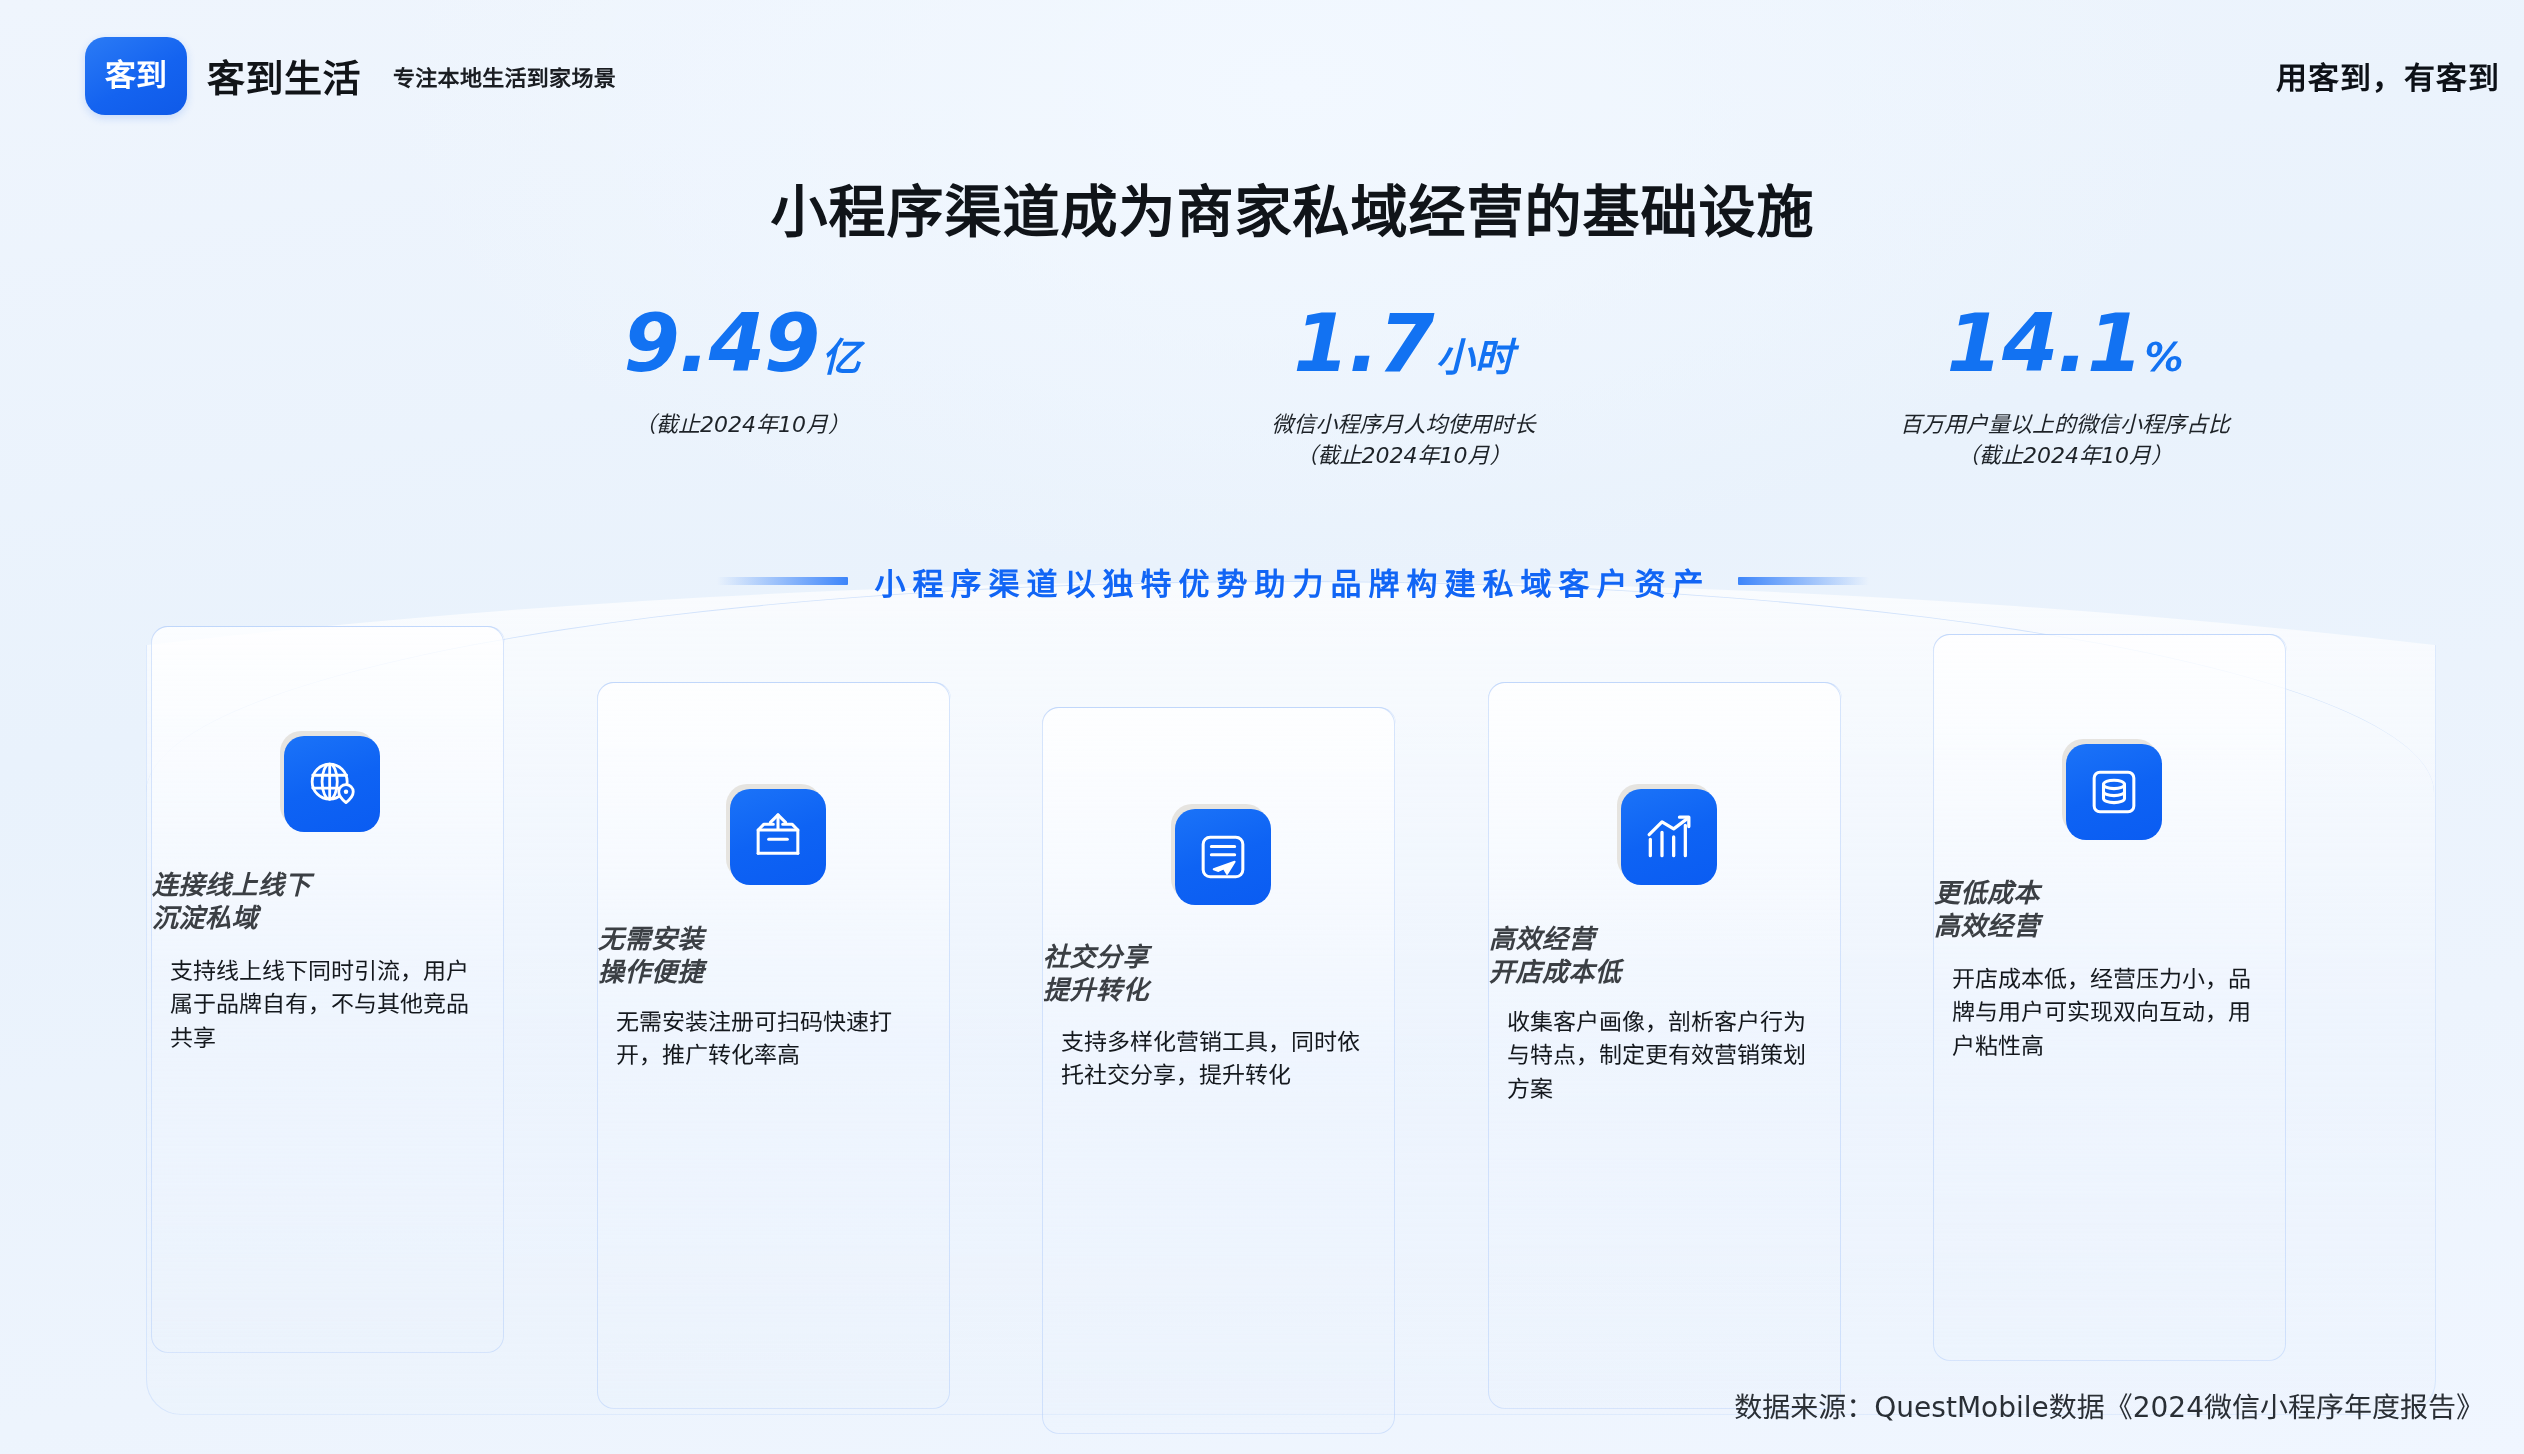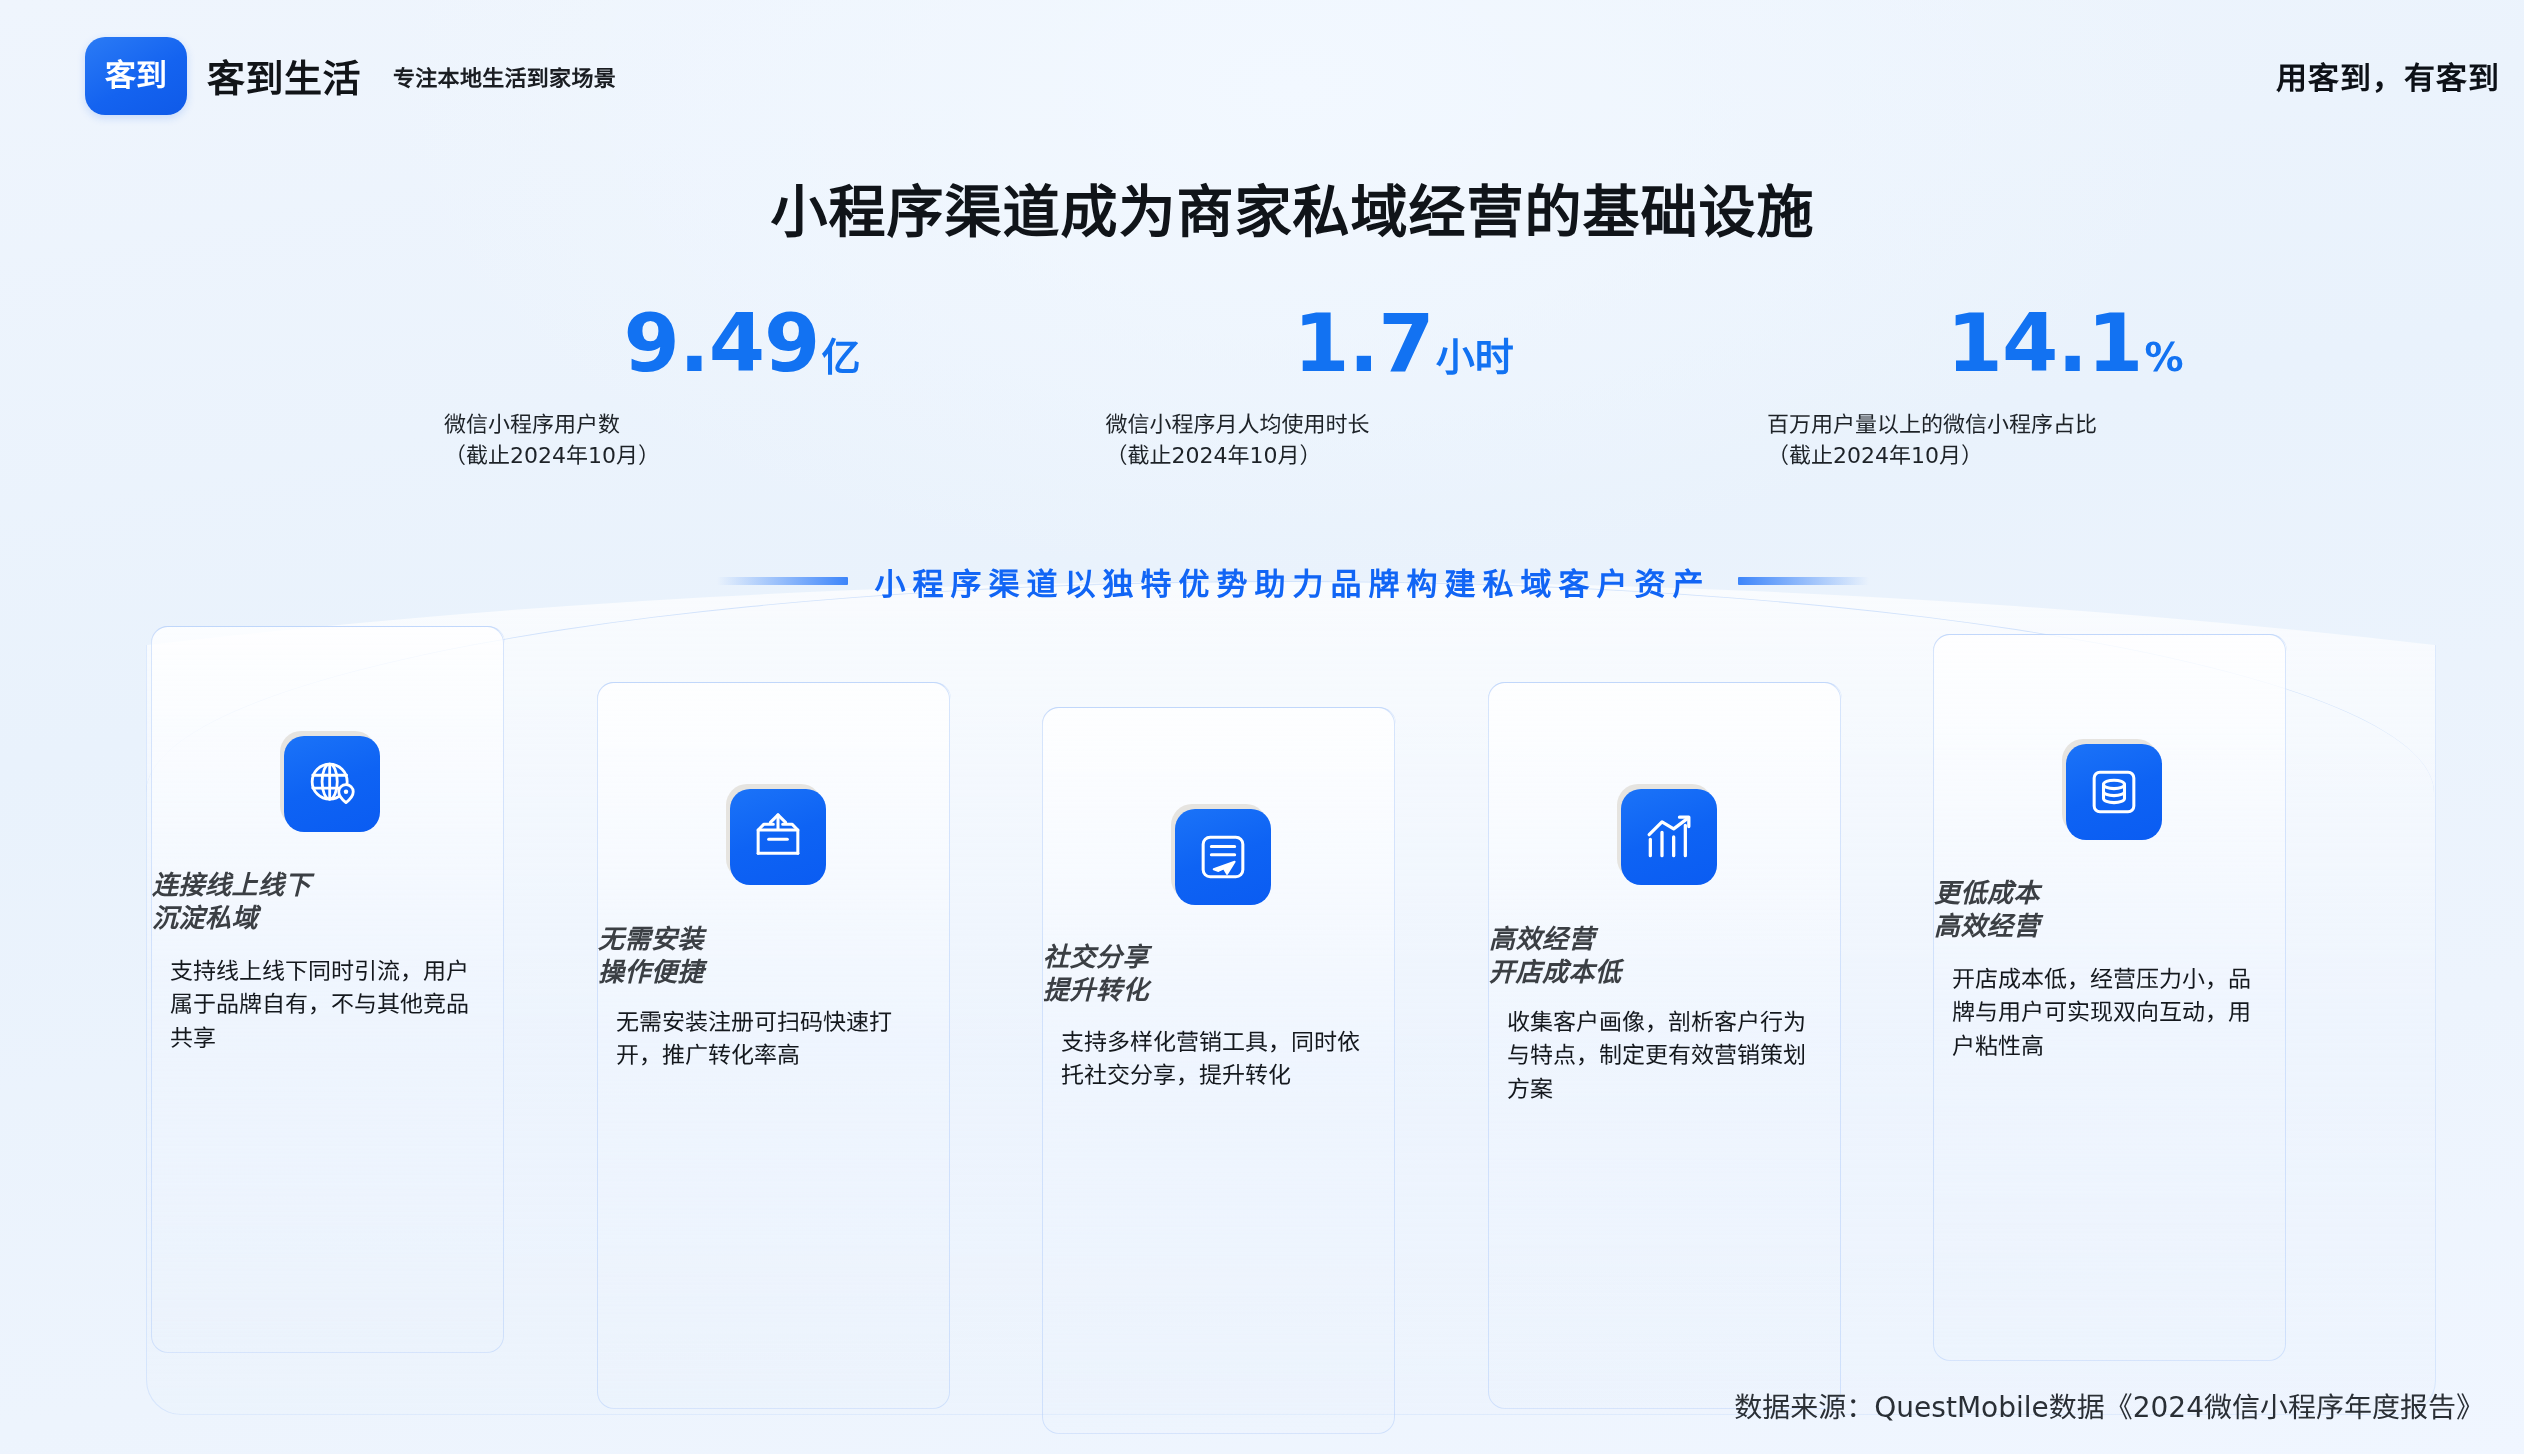--- a/index.html
+++ b/index.html
@@ -95,20 +95,22 @@
   .stats-row {
     position: absolute;
     top: 303px;
     left: 444px;
     width: 1919px;
     display: flex;
     justify-content: space-between;
   }
   .stat {
     width: 596px;
+    text-align: center;
+    font-style: italic;
   }
   .stat-value {
     display: flex;
     align-items: baseline;
     justify-content: center;
     color: #1272f2;
     line-height: 1;
     height: 93px;
   }
   .stat-number {
@@ -301,21 +303,20 @@
 <div class="main-title">小程序渠道成为商家私域经营的基础设施</div>
 
 <div class="stats-row">
 
   <div class="stat">
     <div class="stat-value">
       <span class="stat-number">9.49</span>
       <span class="stat-unit">亿</span>
     </div>
     <div class="stat-caption">
-      <div>微信小程序用户数</div>
       <div>（截止2024年10月）</div>
     </div>
   </div>
 
   <div class="stat">
     <div class="stat-value">
       <span class="stat-number">1.7</span>
       <span class="stat-unit">小时</span>
     </div>
     <div class="stat-caption">

